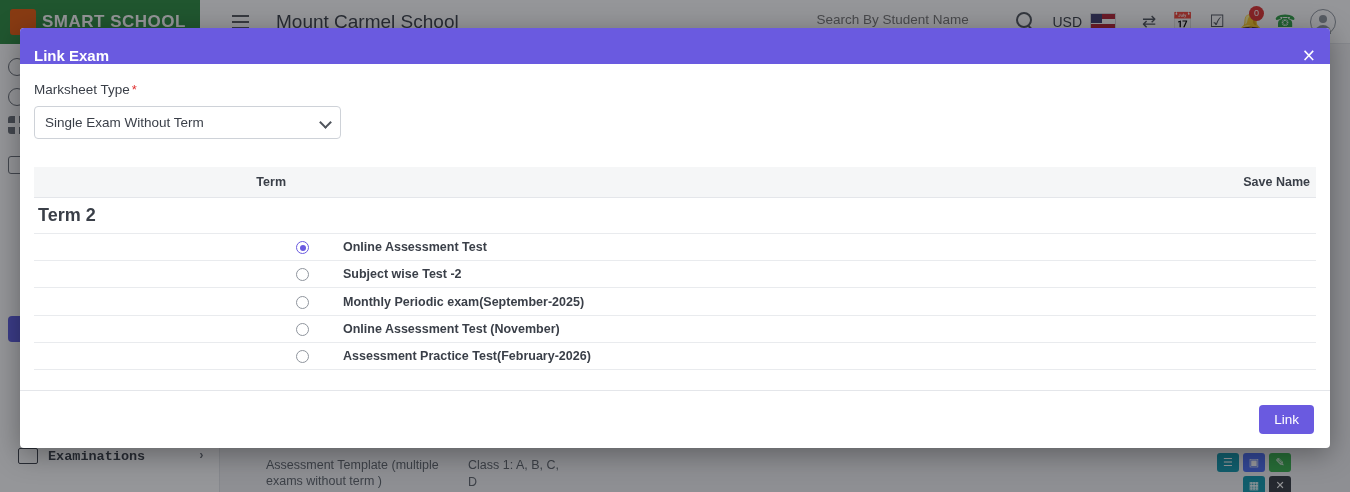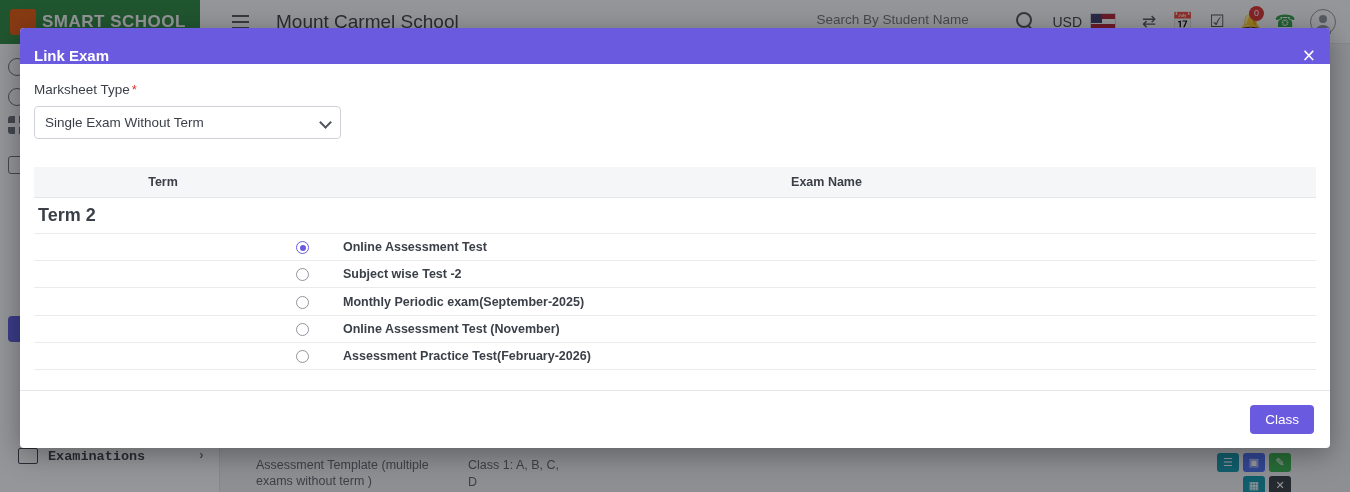--- a/index.html
+++ b/index.html
@@ -319,21 +319,21 @@
     transform: rotate(45deg);
   }
 
   table.exam-table {
     width: 100%;
     border-collapse: collapse;
     table-layout: fixed;
   }
   table.exam-table thead th {
     background: #f5f6f7;
-    text-align: center;
+    text-align: right;
     font-size: 12.5px;
     color: #3a3f48;
     font-weight: bold;
     padding: 8px 6px;
     border-bottom: 1px solid #e4e6ea;
   }
   th.col-term  { width: 258px; padding-left: 4px; }
   th.col-radio { width: 45px; }
   th.col-exam  { width: auto; }
 
@@ -437,21 +437,21 @@
     <span class="side-ico" style="top:112px"></span>
     <span class="side-chip"></span>
     <div class="side-item" style="bottom:18px">
       <span class="sb-ico"></span>
       <span>Examinations</span>
       <span class="chev">›</span>
     </div>
   </div>
 
   <div class="content-area">
-    <div class="row-cell" style="left:35px; top:413px; width:185px;">Assessment Template (multiple exams without term )</div>
+    <div class="row-cell" style="left:45px; top:413px; width:185px;">Assessment Template (multiple exams without term )</div>
     <div class="row-cell" style="left:247px; top:413px;">Class 1: A, B, C,</div>
     <div class="row-cell" style="left:247px; top:430px;">D</div>
 
     <div class="float-btn fb-teal" style="left:996px; top:409px;">☰</div>
     <div class="float-btn fb-blue" style="left:1022px; top:409px;">▣</div>
     <div class="float-btn fb-green" style="left:1048px; top:409px;">✎</div>
     <div class="float-btn fb-teal" style="left:1022px; top:432px;">▦</div>
     <div class="float-btn fb-dark" style="left:1048px; top:432px;">✕</div>
   </div>
 
@@ -471,21 +471,21 @@
       <div class="select-wrap">
         <div class="select-box">Single Exam Without Term</div>
         <span class="select-chev"></span>
       </div>
 
       <table class="exam-table">
         <thead>
           <tr>
             <th class="col-term">Term</th>
             <th class="col-radio"></th>
-            <th class="col-exam">Exam Name</th>
+            <th class="col-exam">Save Name</th>
           </tr>
         </thead>
         <tbody>
           <tr class="term-row">
             <td>Term 2</td>
             <td></td>
             <td></td>
           </tr>
 
           <tr class="exam-row">
@@ -525,17 +525,17 @@
             <td class="radio-cell">
               <span class="radio"></span>
             </td>
             <td>Assessment Practice Test(February-2026)</td>
           </tr>
         </tbody>
       </table>
     </div>
 
     <div class="modal-footer">
-      <button class="save-btn">Class</button>
+      <button class="save-btn">Link</button>
     </div>
   </div>
 
 </div>
 
 </body></html>

